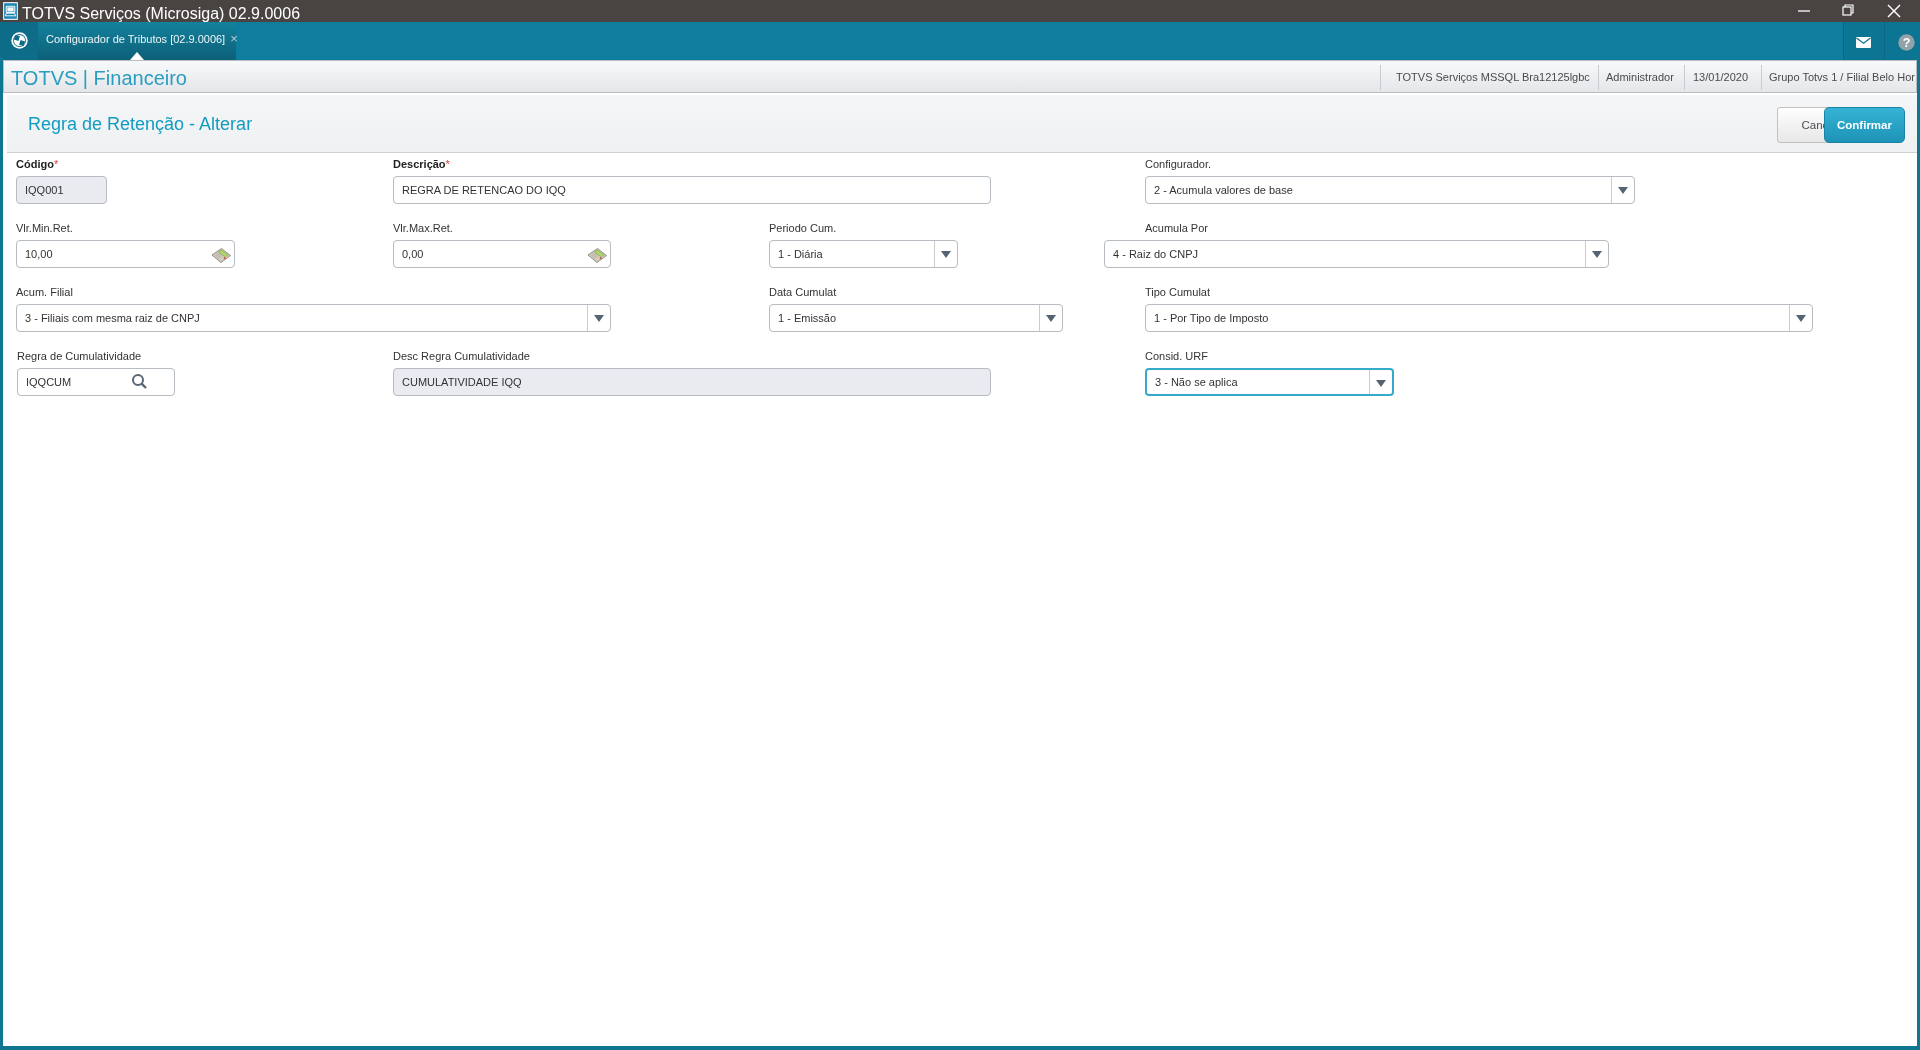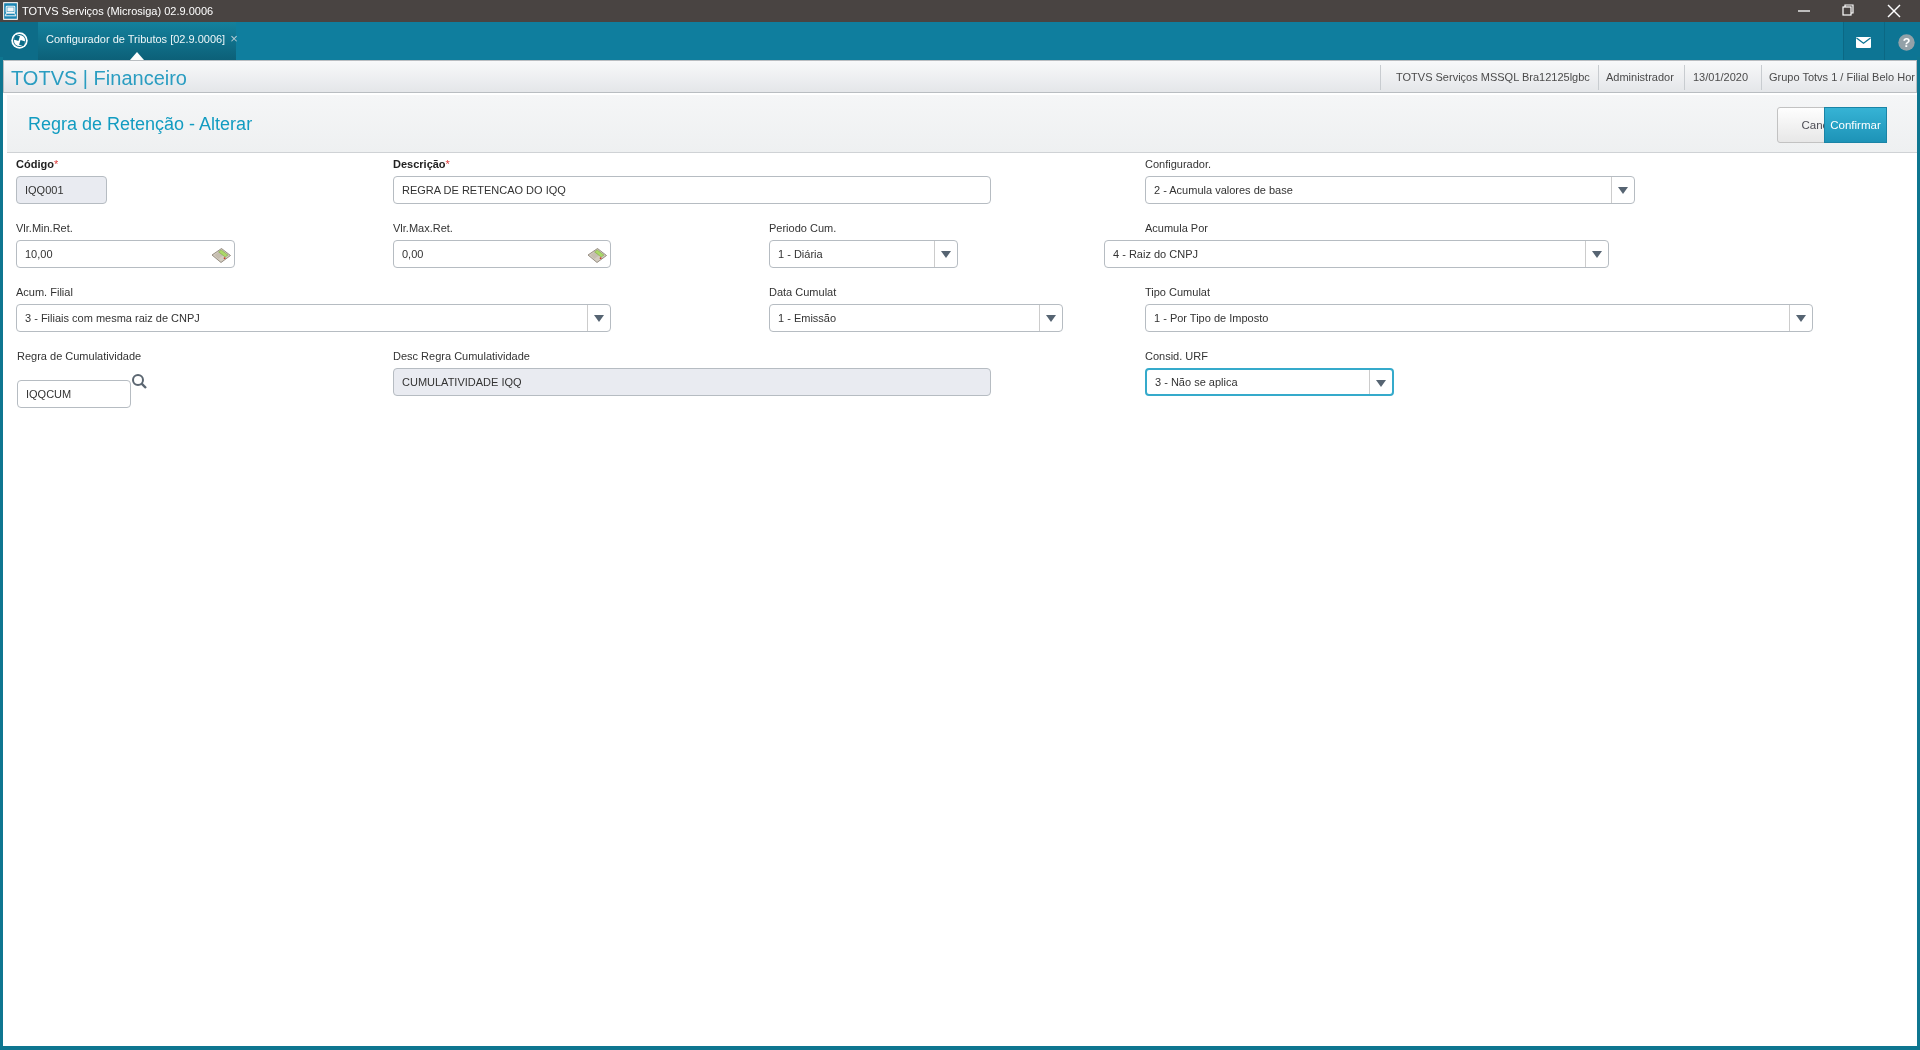--- a/index.html
+++ b/index.html
@@ -1,21 +1,21 @@
 <!DOCTYPE html>
 <html><head>
 <meta charset="utf-8">
 <style>
   * { margin:0; padding:0; box-sizing:border-box; }
   html,body { width:1920px; height:1050px; overflow:hidden; background:#fff;
     font-family:"Liberation Sans", sans-serif; }
 
   
   #titlebar { position:absolute; left:0; top:0; width:1920px; height:22px; background:#494442; }
-  #titletxt { position:absolute; left:22px; top:5px; font-size:11px; color:#fff;text-align:center; }
+  #titletxt { position:absolute; left:22px; top:5px; font-size:16px; color:#fff;text-align:center; }
 
   
   #tealbar { position:absolute; left:0; top:22px; width:1920px; height:38px; background:#0f7e9e; }
   #iconsq  { position:absolute; left:0; top:0; width:38px; height:38px; background:#0d6c88; }
   #tab { position:absolute; left:38px; top:0; width:198px; height:38px;
     background:linear-gradient(#14819d,#0c6078); color:#eef6f8; font-size:11px;
     line-height:33px; padding-left:8px; white-space:nowrap; }
   #tabx { color:#b7cdd6; font-size:13px; margin-left:5px; }
   #tabtri { position:absolute; left:130px; top:30px; width:0; height:0;
     border-left:7px solid transparent; border-right:7px solid transparent;
@@ -30,23 +30,23 @@
   .infosep { position:absolute; top:4px; height:25px; width:1px; background:#c8ccd0; }
   .infotxt { position:absolute; top:10px; font-size:11px; color:#4b4b4b; white-space:nowrap; }
 
   
   #hdr { position:absolute; left:7px; top:95px; width:1910px; height:58px;
     background:linear-gradient(#f5f6f7,#eef0f1); border-bottom:1px solid #cfd2d5; }
   #hdrtitle { position:absolute; left:21px; top:19px; font-size:18px; color:#129cc1; }
   #btnCancel { position:absolute; left:1730px; top:12px; width:95px; height:36px;
     border:1px solid #c2c2c2; border-radius:3px; background:linear-gradient(#fefefe,#e7e7e7);
     color:#4d4d55; font-size:11.5px; text-align:center; line-height:34px;margin-left:40px; }
-  #btnConfirm { position:absolute; left:1817px; top:12px; width:63px; height:36px;
-    border:1px solid #1a84a6; border-radius:0; background:linear-gradient(#36b3d5,#1d93b7);
-    color:#fff; font-size:11.5px; font-weight:normal; text-align:center; line-height:34px; }
+  #btnConfirm { position:absolute; left:1817px; top:12px; width:81px; height:36px;
+    border:1px solid #1a84a6; border-radius:5px; background:linear-gradient(#36b3d5,#1d93b7);
+    color:#fff; font-size:11.5px; font-weight:bold; text-align:center; line-height:34px; }
 
   
   .frame { position:absolute; background:#0e7690; }
 
   
   .lbl { position:absolute; font-size:11px; color:#333; white-space:nowrap; }
   .lbl b { font-weight:bold; color:#222; }
   .req { color:#e03a3a; }
   .inp { position:absolute; height:28px; border:1px solid #b6bcc2; border-radius:4px;
     background:#fff; font-size:11px; line-height:26px; color:#333; padding:0 8px;
@@ -159,21 +159,21 @@
 <div class="inp dd" style="left:1104px;top:240px;width:505px">4 - Raiz do CNPJ<div class="ddbtn"></div></div>
 
 <div class="lbl" style="left:16px;top:286px">Acum. Filial</div>
 <div class="inp dd" style="left:16px;top:304px;width:595px">3 - Filiais com mesma raiz de CNPJ<div class="ddbtn"></div></div>
 <div class="lbl" style="left:769px;top:286px">Data Cumulat</div>
 <div class="inp dd" style="left:769px;top:304px;width:294px">1 - Emissão<div class="ddbtn"></div></div>
 <div class="lbl" style="left:1145px;top:286px">Tipo Cumulat</div>
 <div class="inp dd" style="left:1145px;top:304px;width:668px">1 - Por Tipo de Imposto<div class="ddbtn"></div></div>
 
 <div class="lbl" style="left:17px;top:350px">Regra de Cumulatividade</div>
-<div class="inp" style="left:17px;top:380px;width:114px">IQQCUM</div>
+<div class="inp" style="left:17px;top:368px;width:158px">IQQCUM</div>
 <svg class="icon" style="left:131px;top:373px" width="17" height="17" viewBox="0 0 17 17">
   <circle cx="7" cy="7" r="5" fill="none" stroke="#5b6671" stroke-width="2"></circle>
   <line x1="10.6" y1="10.6" x2="15" y2="15" stroke="#5b6671" stroke-width="2.4"></line>
 </svg>
 <div class="lbl" style="left:393px;top:350px">Desc Regra Cumulatividade</div>
 <div class="inp dis" style="left:393px;top:368px;width:598px">CUMULATIVIDADE IQQ</div>
 <div class="lbl" style="left:1145px;top:350px">Consid. URF</div>
 <div class="inp dd" style="left:1145px;top:368px;width:249px;border:2px solid #35aacb;line-height:24px">3 - Não se aplica<div class="ddbtn" style="height:24px"></div></div>
 
 </body></html>

